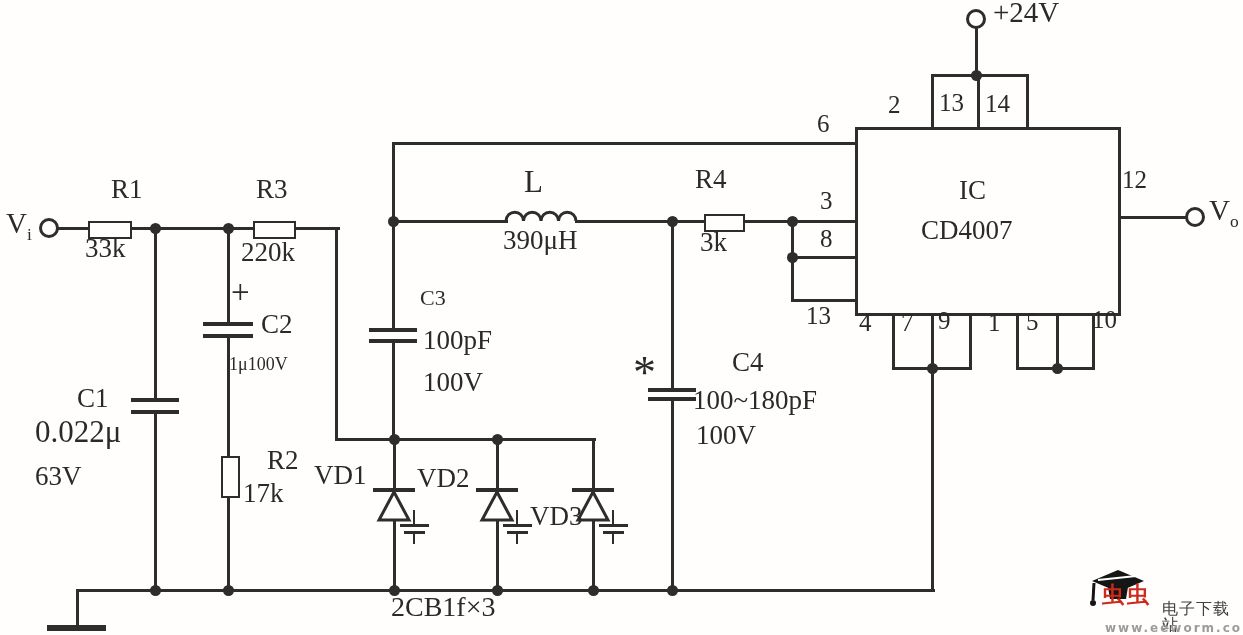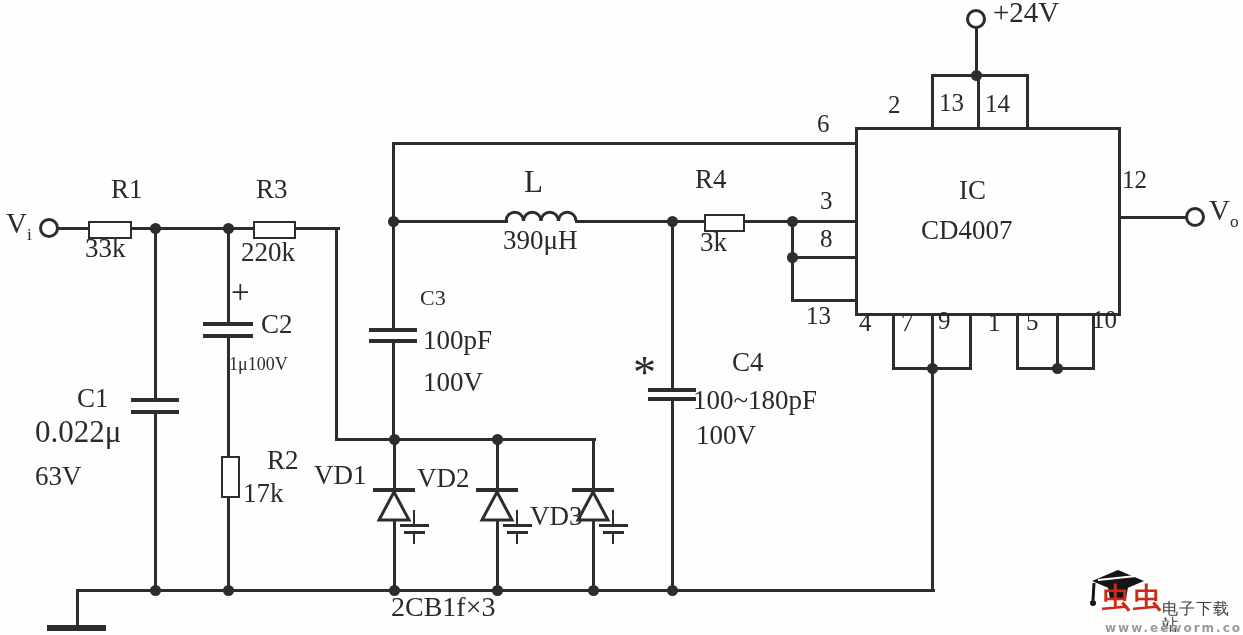--- a/index.html
+++ b/index.html
@@ -8,21 +8,21 @@
   .w{position:absolute;background:#2d2d2d;}
   .box{position:absolute;background:#fffefc;}
   .dot{position:absolute;width:11px;height:11px;border-radius:50%;background:#2d2d2d;}
   .ring{position:absolute;width:14px;height:14px;border-radius:50%;border:3px solid #2d2d2d;background:#fffefc;}
   .lbl{position:absolute;color:#2a2a2a;line-height:1;white-space:pre;}
   .lbl sub{font-size:60%;line-height:0;}
   #overlay{position:absolute;left:0;top:0;pointer-events:none;}
   #watermark{position:absolute;left:1080px;top:560px;width:163px;height:75px;}
   #wm-cap{position:absolute;left:6px;top:6px;}
   #wm-logo{position:absolute;left:22px;top:24px;font-family:"DejaVu Sans",sans-serif;
-           font-weight:bold;font-size:28px;color:#ce2a1b;letter-spacing:3px;line-height:1;}
+           font-weight:bold;font-size:22px;color:#ce2a1b;letter-spacing:3px;line-height:1;}
   #wm-site{position:absolute;left:82px;top:41px;font-family:"DejaVu Sans",sans-serif;
            font-weight:normal;font-size:16px;color:#3f3f3f;line-height:1;letter-spacing:1px;}
   #wm-url{position:absolute;left:25px;top:62px;font-family:"DejaVu Sans",sans-serif;
           font-weight:bold;font-size:12px;color:#9b9b9b;letter-spacing:2px;line-height:1;}
 </style>
 </head>
 <body>
 
 <div id="schematic">
   <svg id="overlay" width="1243" height="635" viewBox="0 0 1243 635">

